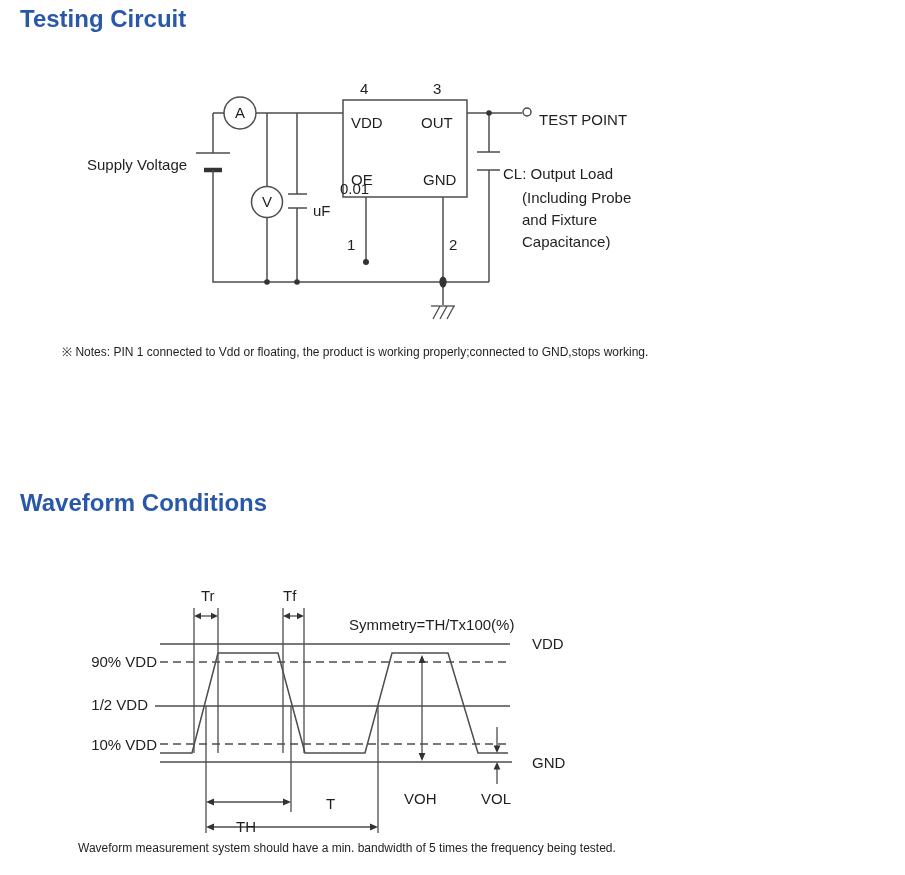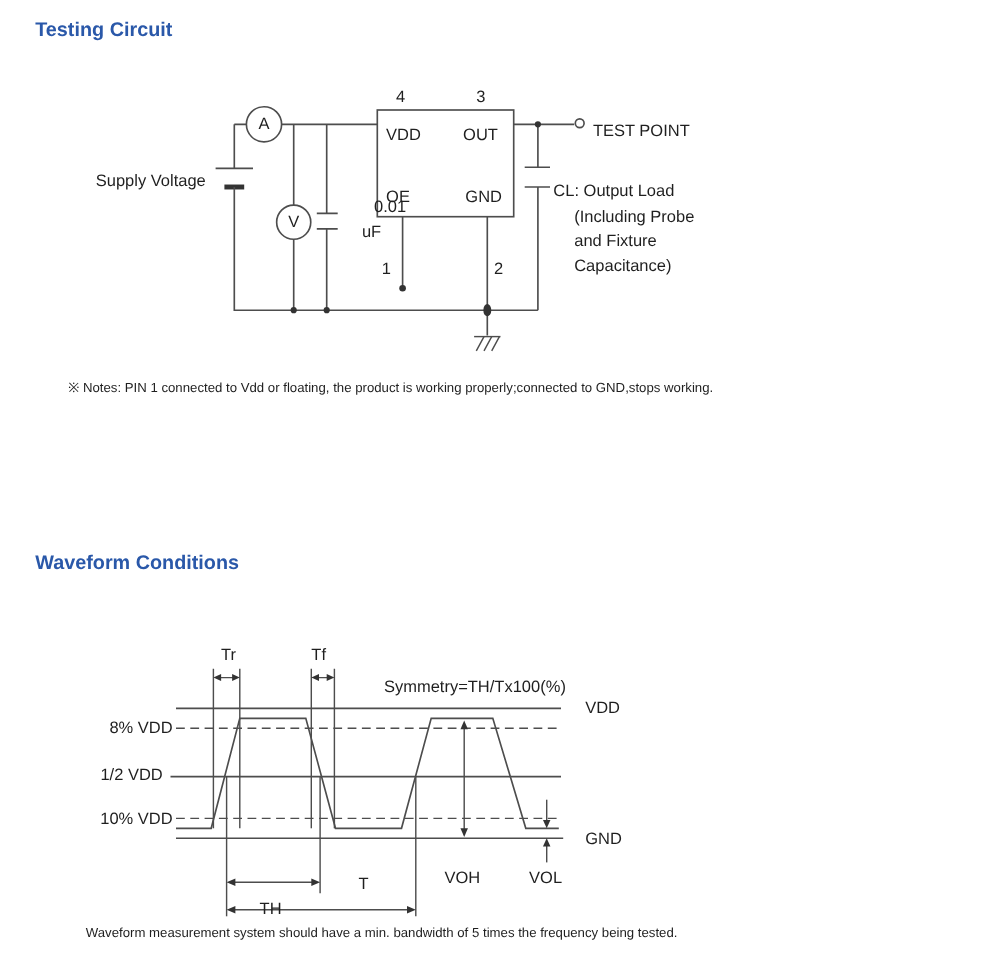--- a/index.html
+++ b/index.html
@@ -1,21 +1,21 @@
 <!DOCTYPE html>
 <html><head>
 <meta charset="utf-8">
 <style>
   html,body{margin:0;padding:0;background:#fff;}
   .page{
     position:relative;width:905px;height:875px;background:#ffffff;
     font-family:"Liberation Sans", sans-serif;color:#1f1f1f;overflow:hidden;
   }
   .heading{
-    position:absolute;margin:12px;font-size:18px;font-weight:bold;
+    position:absolute;margin:0;font-size:24px;font-weight:bold;
     color:#2a58a9;letter-spacing:0px;white-space:nowrap;
   }
   .lbl{
     position:absolute;font-size:15px;line-height:16px;color:#1f1f1f;
     white-space:nowrap;
   }
   .lbl.right{text-align:right;}
   .meterletter{width:16px;text-align:center;}
   .note{
     position:absolute;font-size:12px;color:#1f1f1f;white-space:nowrap;
@@ -88,21 +88,21 @@
 
       <g>
         <circle cx="527" cy="112" r="4" fill="#fff" stroke="#4d4d4d" stroke-width="1.5"></circle>
       </g>
     </svg>
 
     <span class="lbl" style="left:71px;top:157px;margin-left:16px;">Supply Voltage</span>
     <span class="lbl meterletter" style="left:232px;top:105px;">A</span>
     <span class="lbl meterletter" style="left:259px;top:194px;">V</span>
     <span class="lbl" style="left:308px;top:181px;margin-left:32px;">0.01</span>
-    <span class="lbl" style="left:313px;top:203px;margin-left:16px;">uF</span>
+    <span class="lbl" style="left:313px;top:203px;">uF</span>
     <span class="lbl" style="left:360px;top:81px;">4</span>
     <span class="lbl" style="left:433px;top:81px;">3</span>
     <span class="lbl" style="left:351px;top:115px;">VDD</span>
     <span class="lbl" style="left:421px;top:115px;">OUT</span>
     <span class="lbl" style="left:351px;top:172px;">OE</span>
     <span class="lbl" style="left:423px;top:172px;">GND</span>
     <span class="lbl" style="left:347px;top:237px;">1</span>
     <span class="lbl" style="left:449px;top:237px;">2</span>
     <span class="lbl" style="left:539px;top:112px;text-align:center;">TEST POINT</span>
     <span class="lbl" style="left:503px;top:166px;">CL: Output Load</span>
@@ -175,21 +175,21 @@
         <path class="fillshape" d="M497 183 L493.6 175.5 L500.4 175.5 Z"></path>
         <path class="thin" d="M497 199 V214"></path>
         <path class="fillshape" d="M497 192 L493.6 199.5 L500.4 199.5 Z"></path>
       </g>
     </svg>
 
     <span class="lbl" style="left:201px;top:588px;">Tr</span>
     <span class="lbl" style="left:283px;top:588px;">Tf</span>
     <span class="lbl" style="left:349px;top:617px;">Symmetry=TH/Tx100(%)</span>
     <span class="lbl" style="left:532px;top:636px;">VDD</span>
-    <span class="lbl right" style="left:57px;top:654px;width:100px;">8% VDD</span>
+    <span class="lbl right" style="left:57px;top:654px;width:100px;">90% VDD</span>
     <span class="lbl right" style="left:57px;top:697px;width:91px;">1/2 VDD</span>
     <span class="lbl right" style="left:55px;top:737px;width:102px;">10% VDD</span>
     <span class="lbl" style="left:532px;top:755px;">GND</span>
     <span class="lbl" style="left:236px;top:776px;margin-top:43px;">TH</span>
     <span class="lbl" style="left:326px;top:796px;">T</span>
     <span class="lbl" style="left:404px;top:791px;text-align:right;">VOH</span>
     <span class="lbl" style="left:481px;top:791px;">VOL</span>
 
     <div class="note" style="left:78px;top:841px;">Waveform measurement system should have a min. bandwidth of 5 times the frequency being tested.</div>
   </div>

